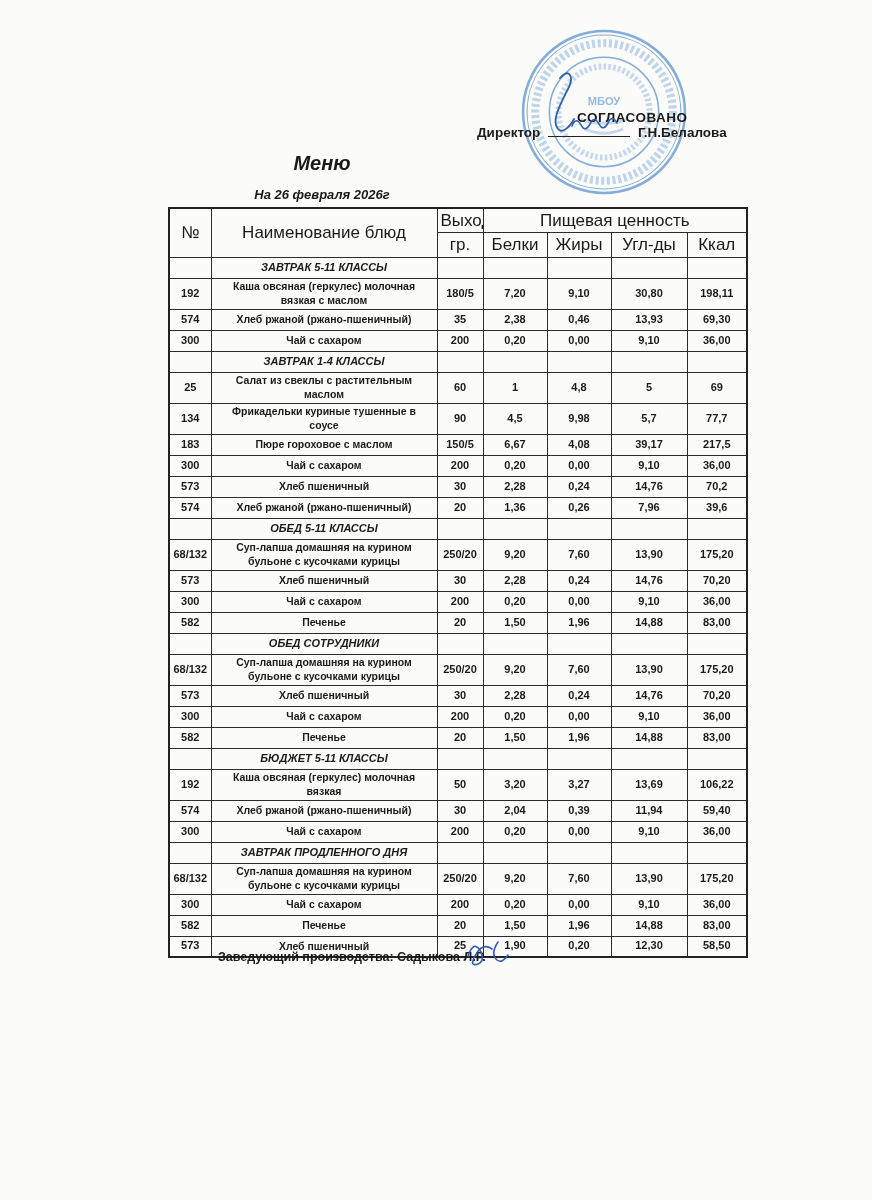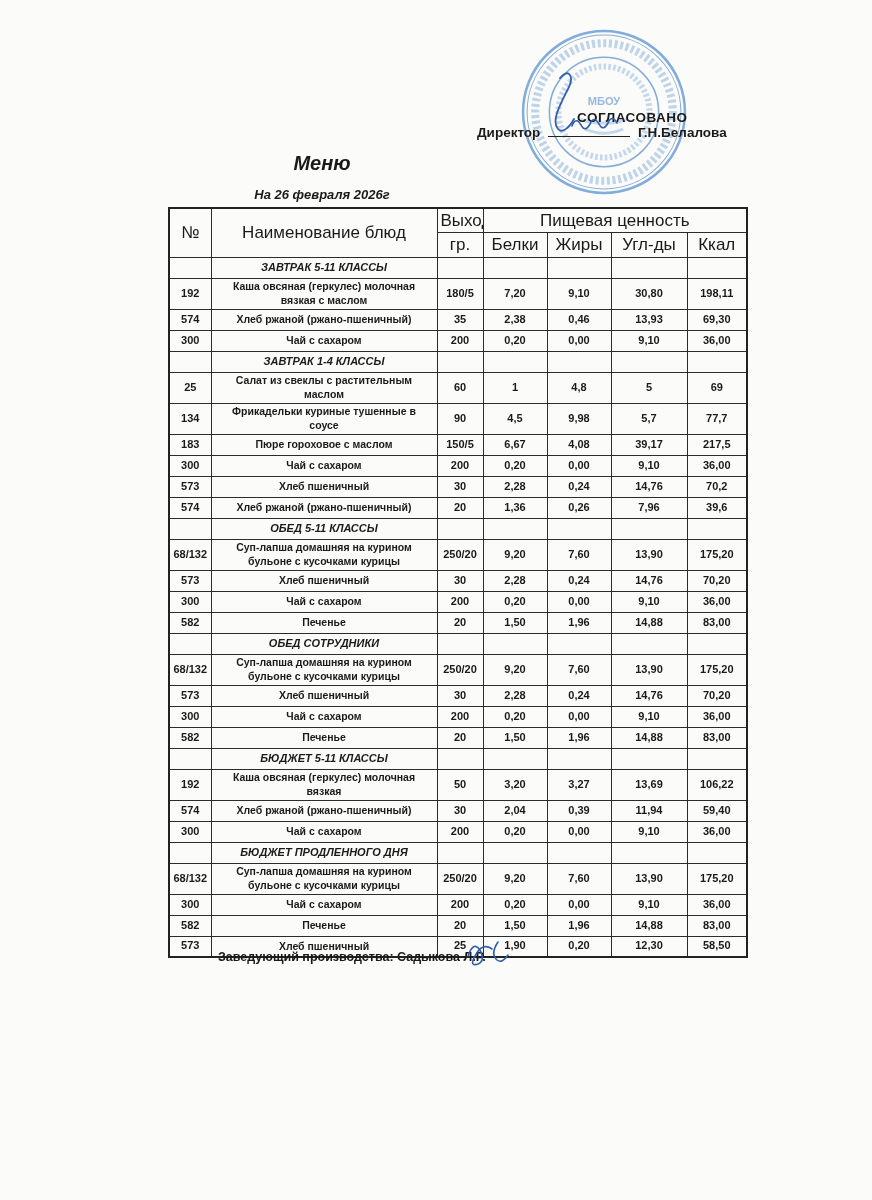--- a/index.html
+++ b/index.html
@@ -372,21 +372,21 @@
           <td>300</td>
           <td class="c-name">Чай с сахаром</td>
           <td>200</td>
           <td>0,20</td>
           <td>0,00</td>
           <td>9,10</td>
           <td>36,00</td>
         </tr>
         <tr class="section-row">
           <td></td>
-          <td class="c-section">БЮДЖЕТ ПРОДЛЕННОГО ДНЯ</td>
+          <td class="c-section">ЗАВТРАК ПРОДЛЕННОГО ДНЯ</td>
           <td></td>
           <td></td>
           <td></td>
           <td></td>
           <td></td>
         </tr>
         <tr class="dish-row tall">
           <td>68/132</td>
           <td class="c-name">Суп-лапша домашняя на курином бульоне с кусочками курицы</td>
           <td>250/20</td>

